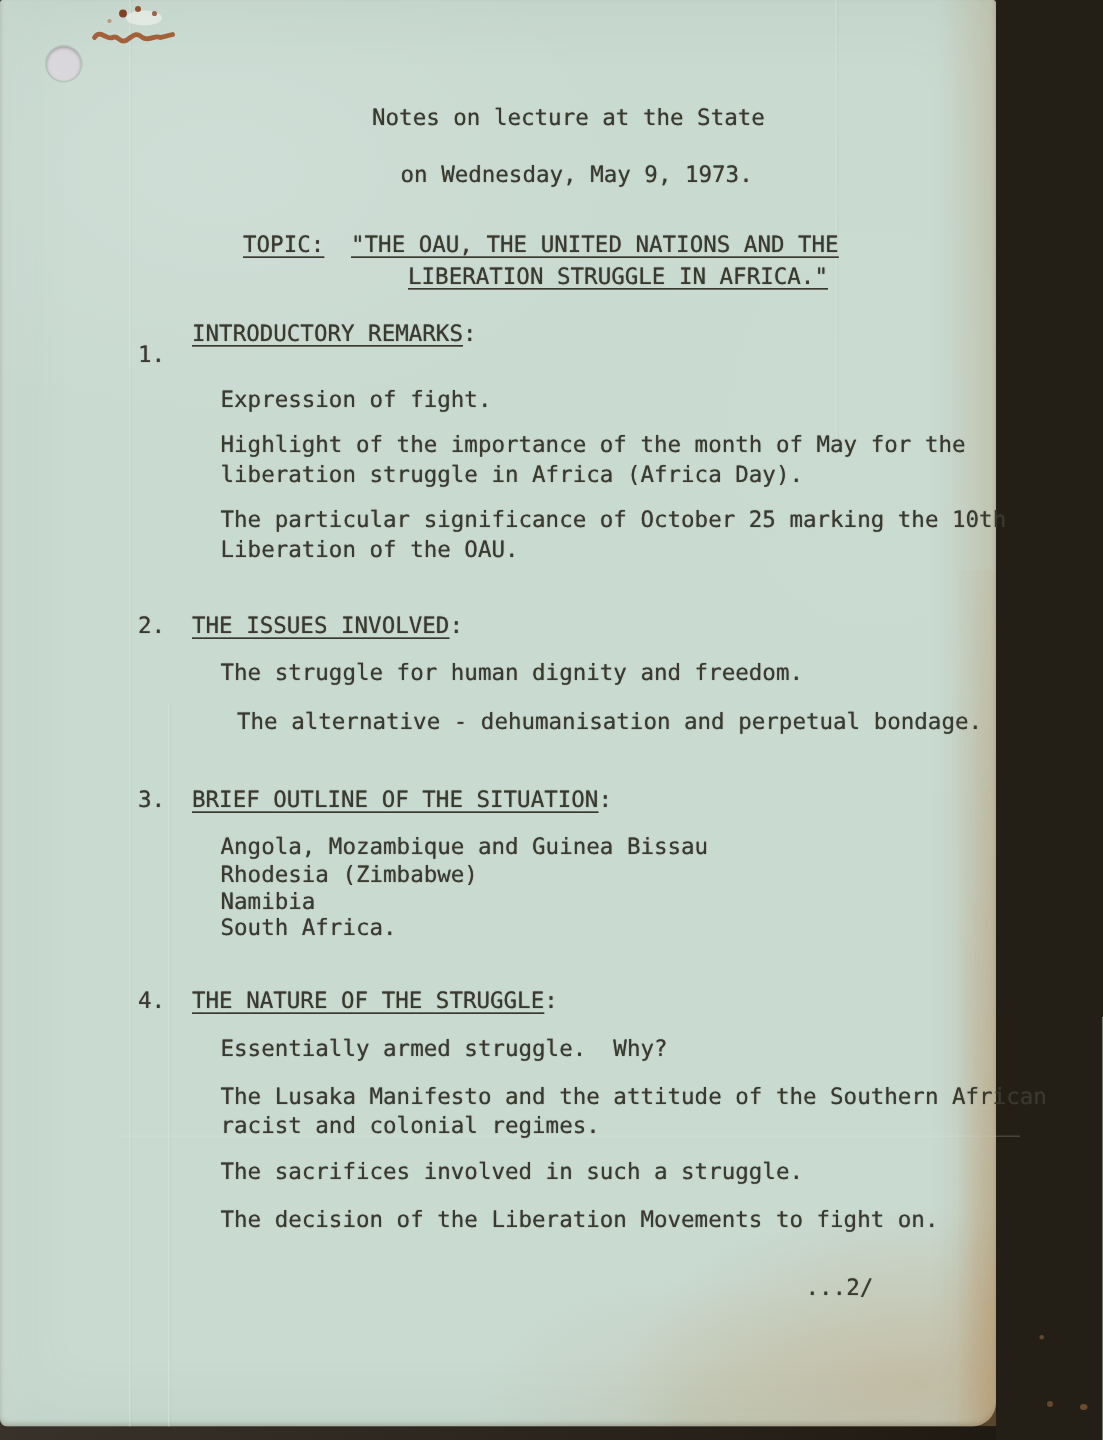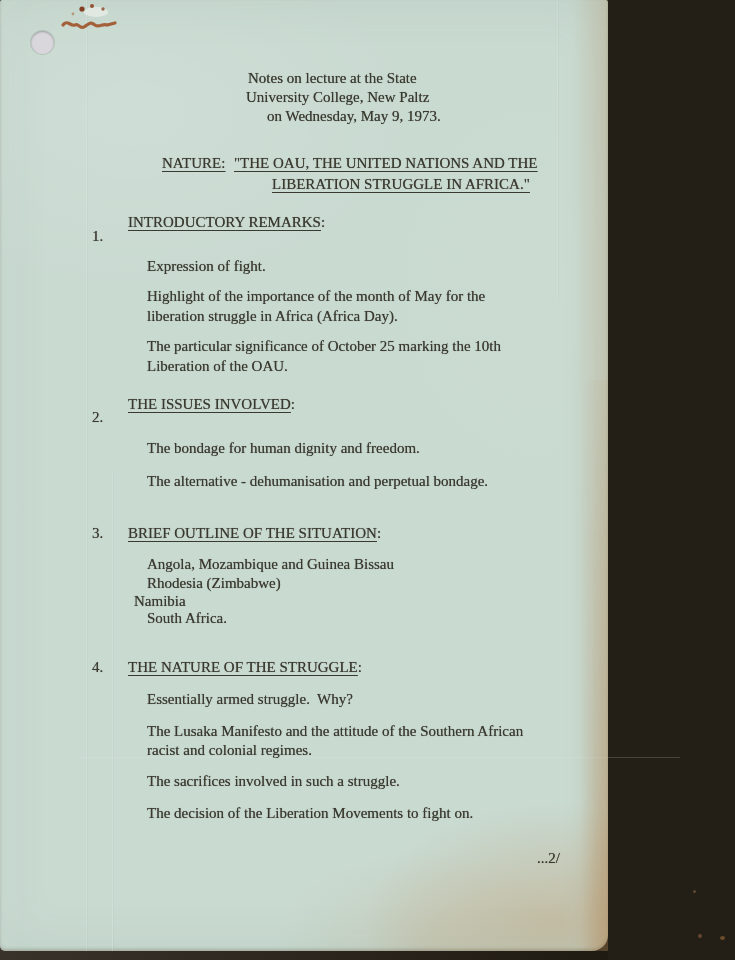--- a/index.html
+++ b/index.html
@@ -2,23 +2,22 @@
 <html><head>
 <meta charset="utf-8">
 <style>
   * { margin:0; padding:0; box-sizing:border-box; }
   body {
     width:735px; height:960px; overflow:hidden;
     font-family:"DejaVu Sans Mono", monospace;
     background:#241f16;
   }
   .scan {
-    position:relative; width:608px; height:960px;
+    position:relative; width:664px; height:960px;
     background:linear-gradient(to right,#39322a,#1f1a12);
-    font-family:Liberation Serif, serif;
   }
   .paper {
     position:absolute; left:0; top:0; right:0; bottom:9px;
     background:
       radial-gradient(ellipse 420px 260px at 22% 12%, rgba(255,255,255,0.10), transparent 70%),
       radial-gradient(ellipse 300px 400px at 88% 30%, rgba(210,225,215,0.12), transparent 70%),
       radial-gradient(ellipse 260px 160px at 92% 97%, rgba(186,142,92,0.38), transparent 75%),
       radial-gradient(ellipse 200px 120px at 70% 99%, rgba(186,150,105,0.18), transparent 75%),
       linear-gradient(to right, rgba(255,255,255,0.08) 0%, transparent 4%, transparent 94%, rgba(188,150,105,0.30) 100%),
       #c9dad1;
@@ -66,45 +65,44 @@
       <circle cx="34" cy="4" r="2" fill="#8a3a18" opacity="0.85"></circle>
       <circle cx="45" cy="7" r="1.7" fill="#7c2d10" opacity="0.7"></circle>
       <circle cx="15" cy="12" r="1.4" fill="#a85a2a" opacity="0.5"></circle>
     </svg>
     <div class="speck" style="left:698px; top:934px; width:4px; height:4px; background:#7a5536; opacity:.75"></div>
     <div class="speck" style="left:720px; top:936px; width:5px; height:4px; background:#8a6038; opacity:.7"></div>
     <div class="speck" style="left:693px; top:890px; width:3px; height:3px; background:#9a7448; opacity:.5"></div>
     <div class="edge-stain"></div>
 
     <div class="tline" style="left:248px; top:68px">Notes on lecture at the State</div>
-    <div class="tline" style="left:246px; top:87px">University College, New Paltz</div>
     <div class="tline" style="left:267px; top:106px">on Wednesday, May 9, 1973.</div>
 
-    <div class="tline u" style="left:162px; top:153px">NATURE:</div>
+    <div class="tline u" style="left:162px; top:153px">TOPIC:</div>
     <div class="tline u" style="left:234px; top:153px">"THE OAU, THE UNITED NATIONS AND THE</div>
     <div class="tline u" style="left:272px; top:174px">LIBERATION STRUGGLE IN AFRICA."</div>
 
     <div class="tline" style="left:92px; top:226px">1.</div>
     <div class="tline" style="left:128px; top:212px"><span class="u">INTRODUCTORY REMARKS</span><span>:</span></div>
     <div class="tline" style="left:147px; top:256px">Expression of fight.</div>
     <div class="tline" style="left:147px; top:286px">Highlight of the importance of the month of May for the</div>
     <div class="tline" style="left:147px; top:306px">liberation struggle in Africa (Africa Day).</div>
     <div class="tline" style="left:147px; top:336px">The particular significance of October 25 marking the 10th</div>
     <div class="tline" style="left:147px; top:356px">Liberation of the OAU.</div>
 
     <div class="tline" style="left:92px; top:407px">2.</div>
-    <div class="tline" style="left:128px; top:394px"><span class="u">THE ISSUES INVOLVED</span><span>:</span></div>
-    <div class="tline" style="left:147px; top:438px">The bondage for human dignity and freedom.</div>
-    <div class="tline" style="left:147px; top:471px">The alternative - dehumanisation and perpetual bondage.</div>
+    <div class="tline" style="left:128px; top:407px"><span class="u">THE ISSUES INVOLVED</span><span>:</span></div>
+    <div class="tline" style="left:147px; top:438px">The struggle for human dignity and freedom.</div>
+    <div class="tline" style="left:158px; top:471px">The alternative - dehumanisation and perpetual bondage.</div>
 
     <div class="tline" style="left:92px; top:523px">3.</div>
     <div class="tline" style="left:128px; top:523px"><span class="u">BRIEF OUTLINE OF THE SITUATION</span><span>:</span></div>
     <div class="tline" style="left:147px; top:554px">Angola, Mozambique and Guinea Bissau</div>
     <div class="tline" style="left:147px; top:573px">Rhodesia (Zimbabwe)</div>
-    <div class="tline" style="left:134px; top:591px">Namibia</div>
+    <div class="tline" style="left:147px; top:591px">Namibia</div>
     <div class="tline" style="left:147px; top:608px">South Africa.</div>
 
     <div class="tline" style="left:92px; top:657px">4.</div>
     <div class="tline" style="left:128px; top:657px"><span class="u">THE NATURE OF THE STRUGGLE</span><span>:</span></div>
     <div class="tline" style="left:147px; top:689px">Essentially armed struggle.  Why?</div>
     <div class="tline" style="left:147px; top:740px">racist and colonial regimes.</div>
     <div class="tline" style="left:147px; top:721px">The Lusaka Manifesto and the attitude of the Southern African</div>
     <div class="tline" style="left:147px; top:771px">The sacrifices involved in such a struggle.</div>
     <div class="tline" style="left:147px; top:803px">The decision of the Liberation Movements to fight on.</div>
 

